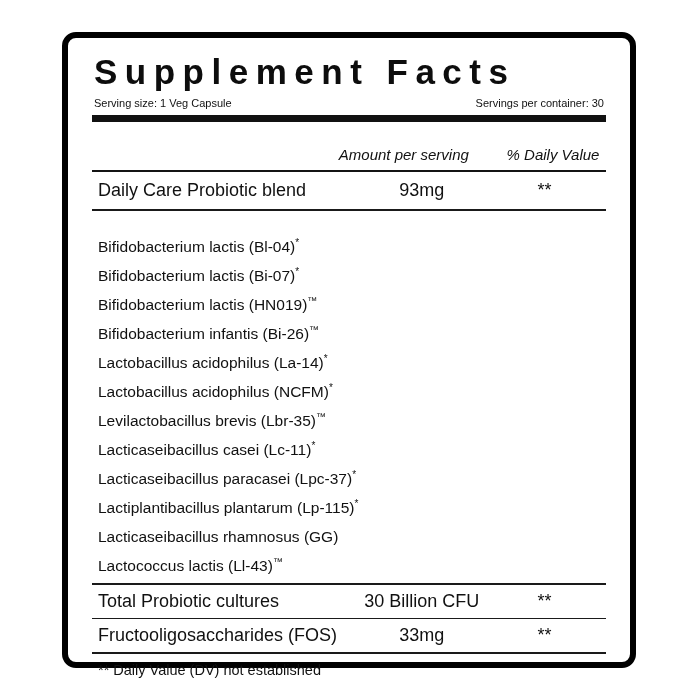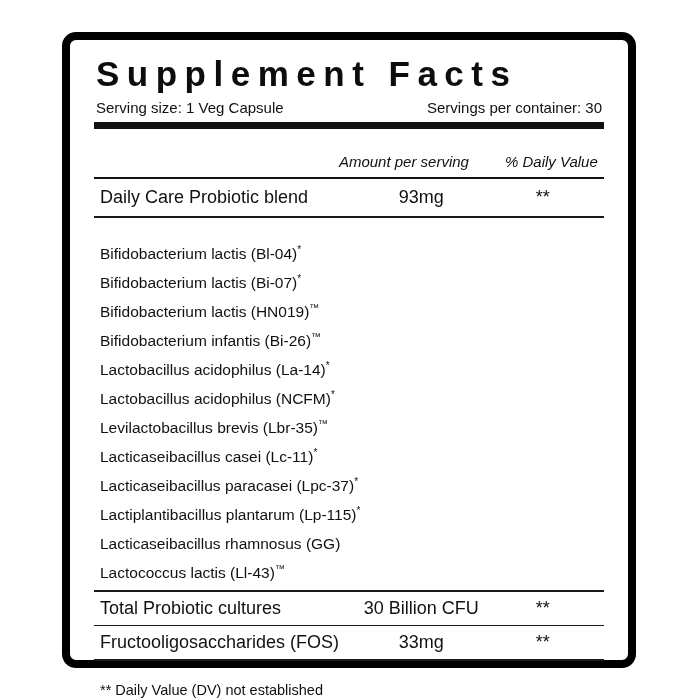--- a/index.html
+++ b/index.html
@@ -14,21 +14,21 @@
     color: #111111;
     overflow: hidden;
   }
   #panel {
     position: absolute;
     left: 62px;
     top: 32px;
     width: 574px;
     height: 636px;
     box-sizing: border-box;
-    border: 8px solid #000000;
+    border: 6px solid #000000;
     border-radius: 14px;
     background: #ffffff;
   }
   #inner {
     position: absolute;
     left: 24px;
     right: 24px;
     top: 16px;
   }
   .title {
@@ -37,21 +37,21 @@
     letter-spacing: 7.5px;
     line-height: 1.05;
     white-space: nowrap;
     color: #0d0d0d;
     margin: 0 0 6px 2px;
   }
   .serving-row {
     display: flex;
     justify-content: space-between;
     align-items: center;
-    font-size: 15px;
+    font-size: 11px;
     padding: 0 2px 0 2px;
     margin-bottom: 6px;
   }
   .rule-thick {
     height: 7px;
     background: #111111;
     margin: 2px 0 0 0;
   }
   .rule-thin {
     height: 1.6px;
@@ -87,21 +87,21 @@
     font-size: 15.5px;
     padding: 5.5px 2px 5.5px 6px;
   }
   .sup {
     font-size: 10px;
     vertical-align: super;
     line-height: 0;
   }
   .footnote {
     font-size: 14.5px;
-    padding: 21px 2px 6px 6px;
+    padding: 8px 2px 6px 6px;
   }
   .blend-block { padding-top: 2px; padding-bottom: 2px; }
   .strains-block { padding-top: 22px; padding-bottom: 2px; }
 </style>
 </head>
 <body>
 
 <div id="panel">
   <div id="inner">
 

